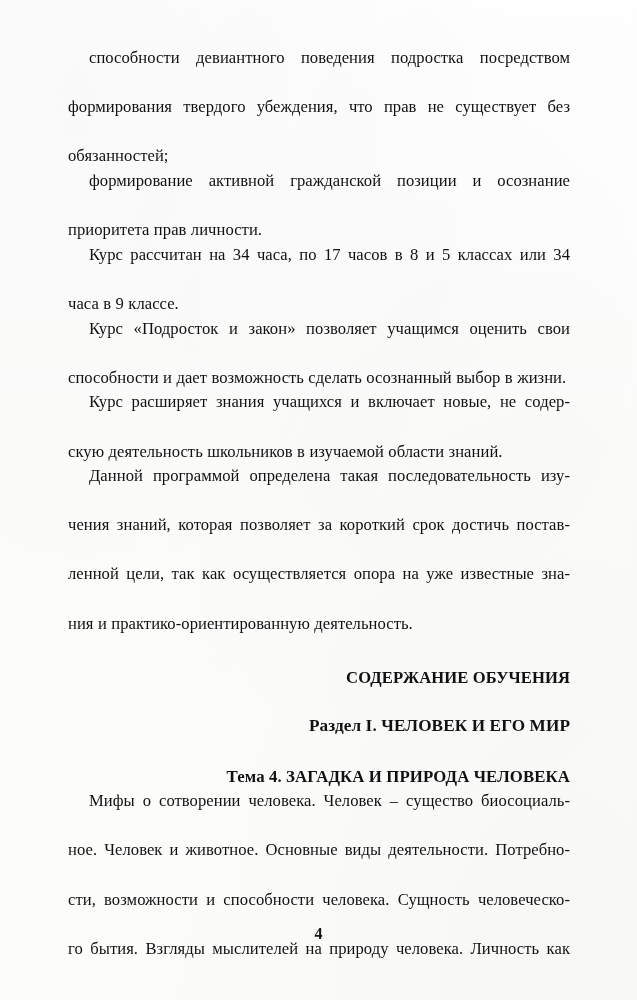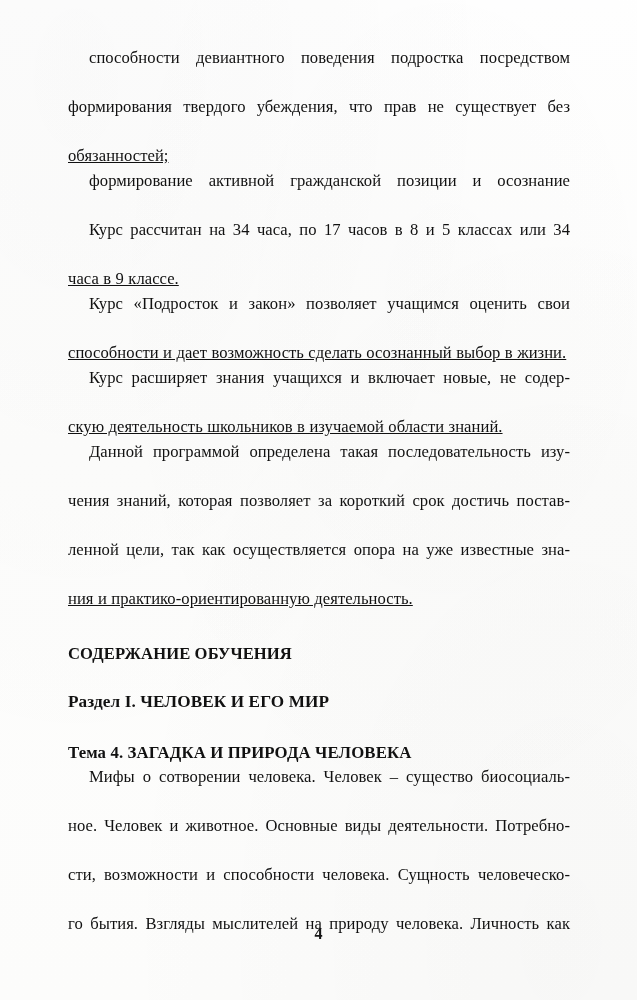--- a/index.html
+++ b/index.html
@@ -51,21 +51,21 @@
     -webkit-hyphens: manual;
   }
   p.body-para + p.body-para {
     margin-top: 0;
   }
   
   h2.heading-major,
   h3.heading-section,
   h4.heading-topic {
     margin: 0;
-    text-align: left;
+    text-align: right;
     font-weight: bold;
     line-height: 24px;
     letter-spacing: 0.1px;
   }
   h2.heading-major {
     font-size: 16.6px;
     margin-top: 30px;
   }
   h3.heading-section {
     font-size: 17.2px;
@@ -102,39 +102,39 @@
     height: 0;
   }
   .ln.first {
     text-indent: 21px;
   }
   .ln.last::after {
     display: none;
   }
   .ln.last {
     text-align: left;
-    text-decoration: underline;
   }
 </style>
 </head>
 <body>
 
 <div class="page">
   <div class="scan-texture"></div>
 
   <div class="text-column">
 
     <p class="body-para">
       <span class="ln first">способности девиантного поведения подростка посредством</span>
       <span class="ln">формирования твердого убеждения, что прав не существует без</span>
       <span class="ln last">обязанностей;</span>
     </p>
 
     <p class="body-para">
       <span class="ln first">формирование активной гражданской позиции и осознание</span>
+      <span class="ln last">приоритета прав личности.</span>
     </p>
 
     <p class="body-para">
       <span class="ln first">Курс рассчитан на 34 часа, по 17 часов в 8 и 5 классах или 34</span>
       <span class="ln last">часа в 9 классе.</span>
     </p>
 
     <p class="body-para">
       <span class="ln first">Курс «Подросток и закон» позволяет учащимся оценить свои</span>
       <span class="ln last">способности и дает возможность сделать осознанный выбор в жизни.</span>

